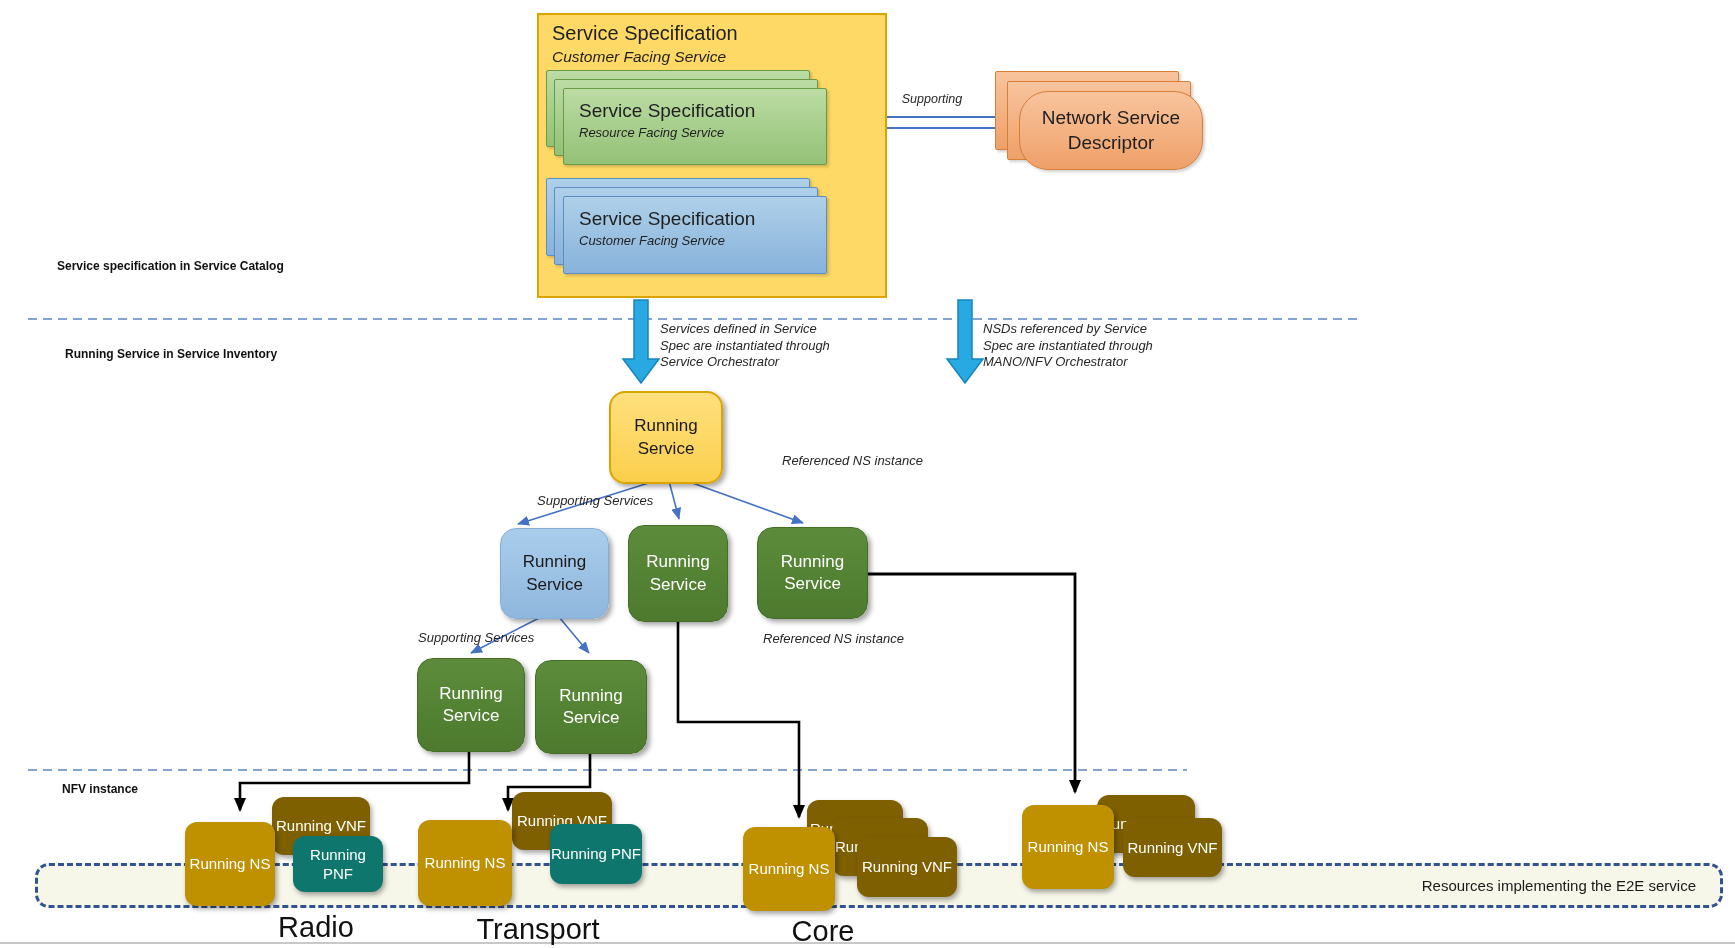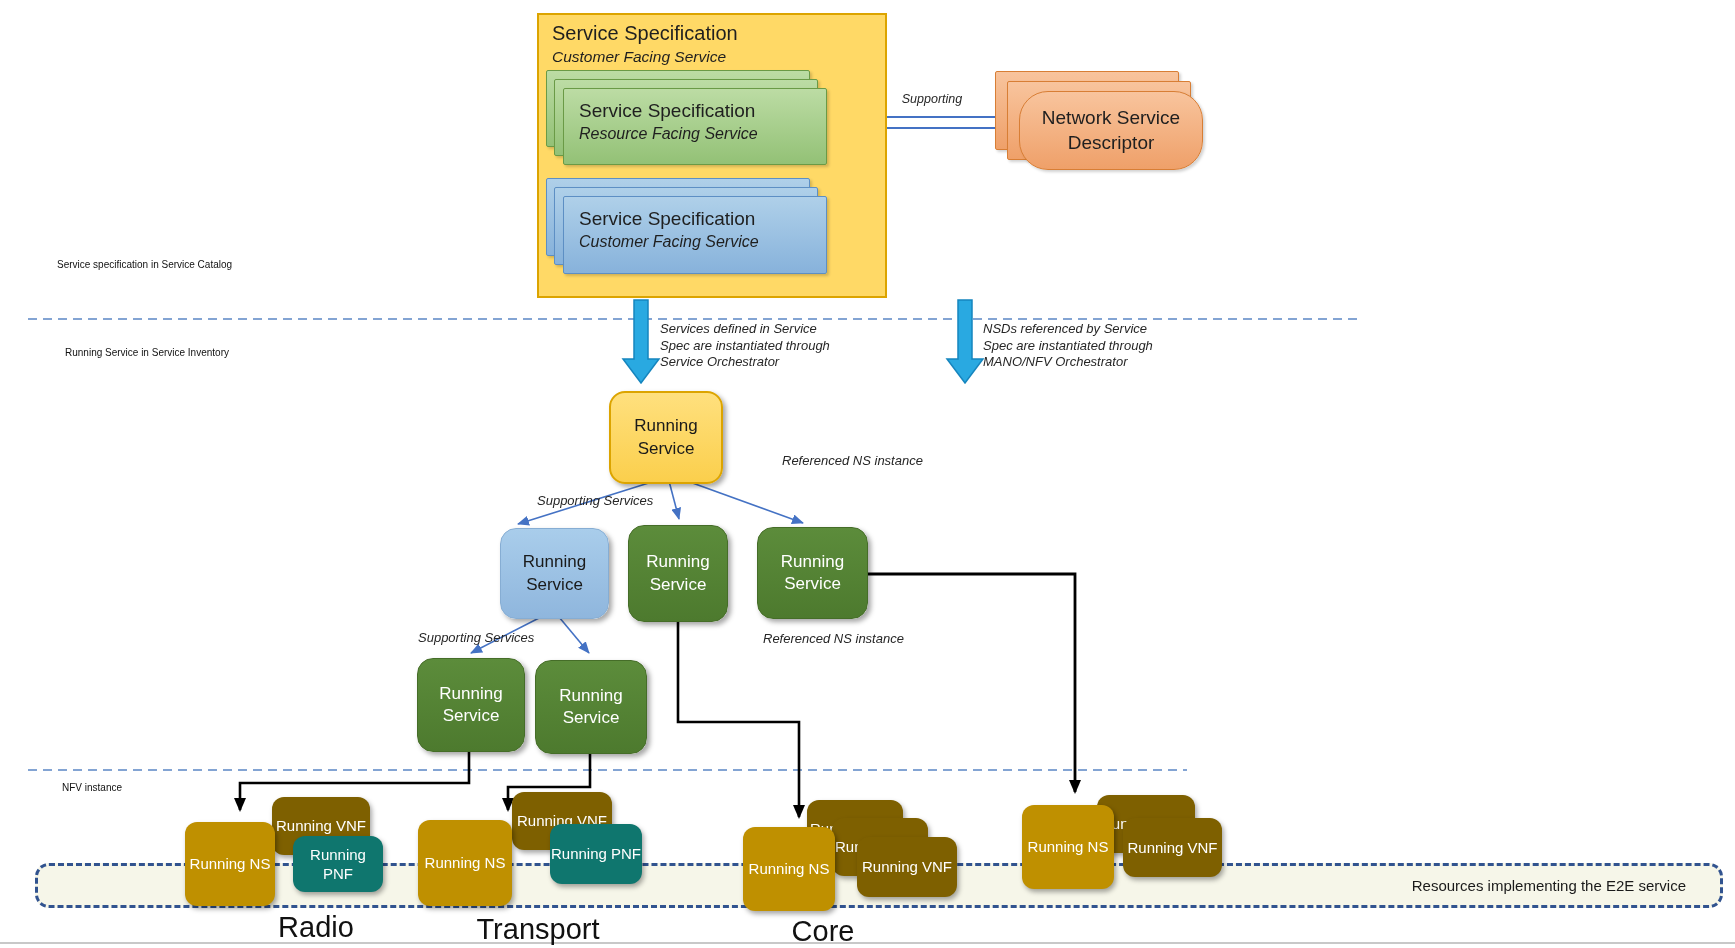--- a/index.html
+++ b/index.html
@@ -3,53 +3,53 @@
 <meta charset="utf-8">
 <style>
   html,body{margin:0;padding:0;background:#fff;}
   #slide{
     position:relative;width:1735px;height:948px;background:#ffffff;overflow:hidden;
     font-family:"Liberation Sans","DejaVu Sans",sans-serif;color:#1a1a1a;
   }
   .abs{position:absolute;}
   
   .note{font-style:italic;font-size:13px;line-height:16.5px;color:#262626;}
-  .side-label{font-weight:normal;font-size:10px;color:#111;}
+  .side-label{font-weight:bold;font-size:12px;color:#111;}
   .flow-note{font-style:italic;font-size:13px;line-height:16.5px;color:#262626;}
   .tag{font-style:italic;font-size:13px;color:#262626;white-space:nowrap;}
   .zone-label{font-size:29px;color:#111;text-align:center;}
   
   .container-yellow{background:#FFD966;border:2px solid #DCA400;}
   .panel{border-radius:2px;box-shadow:2px 2px 3px rgba(0,0,0,.18);}
   .panel.green{background:linear-gradient(#bcdca4,#93c176);border:1.5px solid #6a9a46;}
   .panel.blue{background:linear-gradient(#afd0e9,#87b2db);border:1.5px solid #5d8fc4;}
   .panel.orange{background:linear-gradient(#f8c49d,#efa069);border:1.5px solid #d87e35;}
   .panel-text{padding:11px 0 0 15px;}
   .panel-title{font-size:19px;color:#1f1f1f;}
-  .panel-sub{font-size:16px;font-style:italic;color:#1f1f1f;margin-top:3px;}
+  .panel-sub{font-size:13px;font-style:italic;color:#1f1f1f;margin-top:3px;}
   .big-title{font-size:20px;color:#1f1f1f;}
   .big-sub{font-size:15.5px;font-style:italic;color:#1f1f1f;margin-top:3px;}
   .nsd-text{display:flex;align-items:center;justify-content:center;text-align:center;
     font-size:19px;line-height:1.3;color:#1f1f1f;height:100%;}
   
   .svc{border-radius:16px;display:flex;align-items:center;justify-content:center;
     text-align:center;font-size:17px;line-height:1.3;box-shadow:3px 3px 5px rgba(0,0,0,.35);}
   .svc.yellow{background:linear-gradient(#ffe07e,#fbcf4c);border:2px solid #DCA400;color:#1a1a1a;}
   .svc.lblue{background:linear-gradient(#a9cdeb,#8fb6dd);border:1px solid #86add3;color:#1a1a1a;}
   .svc.dgreen{background:linear-gradient(#5c8c3b,#4d7a2e);border:1px solid #456d28;color:#fff;}
   
   .res-box{position:absolute;border-radius:12px;color:#fff;display:flex;align-items:center;
     justify-content:center;text-align:center;font-size:15px;line-height:1.3;
     box-shadow:2px 3px 5px rgba(0,0,0,.35);}
   .res-box.ns{background:#BF9000;}
   .res-box.vnf{background:#7E6000;}
   .res-box.pnf{background:#0f766e;}
   
   #e2e-strip{background:#F6F6E9;border:3px dashed #31538F;border-radius:14px;
-    display:flex;align-items:center;justify-content:flex-end;padding-right:34px;
+    display:flex;align-items:center;justify-content:flex-end;padding-right:24px;
     font-size:15px;color:#1a1a1a;box-sizing:border-box;}
   svg{position:absolute;left:0;top:0;}
 </style>
 </head>
 <body>
 
 <div id="slide">
 
   <div id="e2e-strip" class="abs" style="left:35px;top:863px;width:1688px;height:45px;">
     <span>Resources implementing the E2E service</span>

